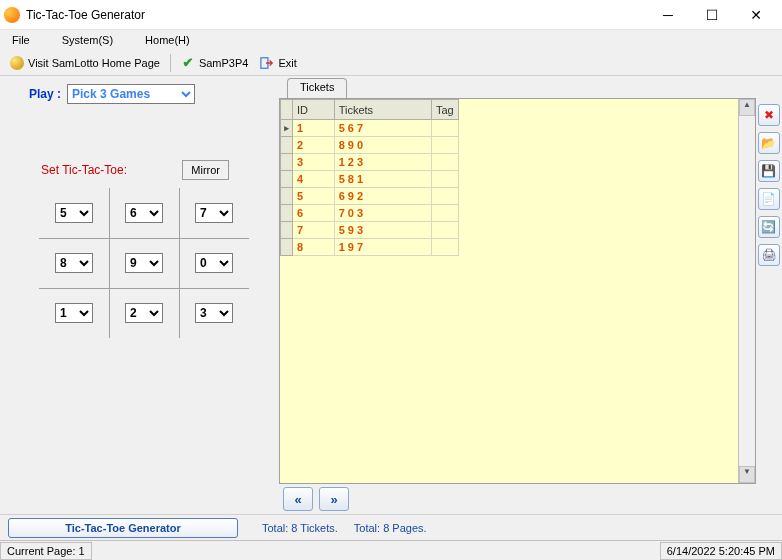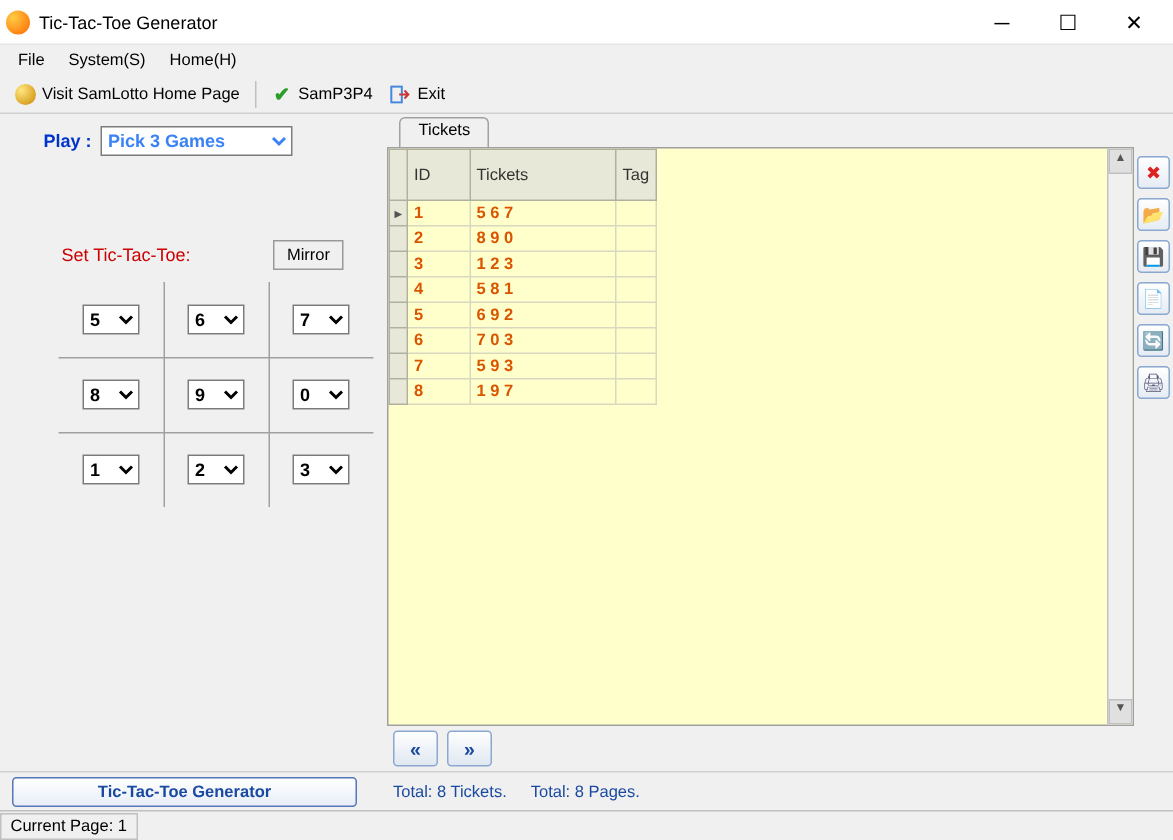--- a/index.html
+++ b/index.html
@@ -33,20 +33,21 @@
   display: flex; align-items: center; justify-content: center;
   font-size: 14px; font-family: Arial;
 }
 .menubar {
   height: 20px;
   background: #f0f0f0;
   display: flex;
   align-items: center;
   padding: 0 4px;
   font-size: 11px;
+  gap: 16px;
 }
 .menubar .menuitem { padding: 2px 8px; }
 .toolbar {
   height: 26px;
   background: #f0f0f0;
   display: flex;
   align-items: center;
   padding: 0 4px;
   border-bottom: 1px solid #d0d0d0;
   font-size: 11px;
@@ -118,20 +119,21 @@
 .ttt-cell select {
   width: 38px; height: 20px;
   font-size: 12px; font-weight: bold;
   border: 1px solid #7a7a7a; background: #fff;
 }
 .center {
   flex: 1;
   display: flex;
   flex-direction: column;
   min-width: 0;
+  margin-left: 21px;
 }
 .tab-row {
   height: 22px;
   position: relative;
 }
 .tab {
   position: absolute;
   left: 8px; top: 2px;
   height: 20px;
   border: 1px solid #a0a0a0;
@@ -154,21 +156,21 @@
   font-size: 11px;
   width: 179px;
 }
 table.grid th {
   background: #e8e8d8;
   border: 1px solid #b0b0a0;
   text-align: left;
   padding: 1px 4px;
   font-weight: normal;
   color: #333;
-  height: 34px;
+  height: 20px;
 }
 table.grid td {
   border: 1px solid #d8d8c0;
   padding: 0 4px;
   height: 17px;
   color: #d95500;
   font-weight: bold;
 }
 table.grid td.rh {
   width: 12px;
@@ -460,13 +462,14 @@
   <button class="gen-btn">Tic-Tac-Toe Generator</button>
   <div class="totals">
     <span>Total: 8 Tickets.</span>
     <span>Total: 8 Pages.</span>
   </div>
 </div>
 
 <div class="statusbar">
   <div class="cell">Current Page: 1</div>
   <div class="spacer"></div>
+  <div class="cell">6/14/2022 5:20:45 PM</div>
 </div>
 
 </body></html>

